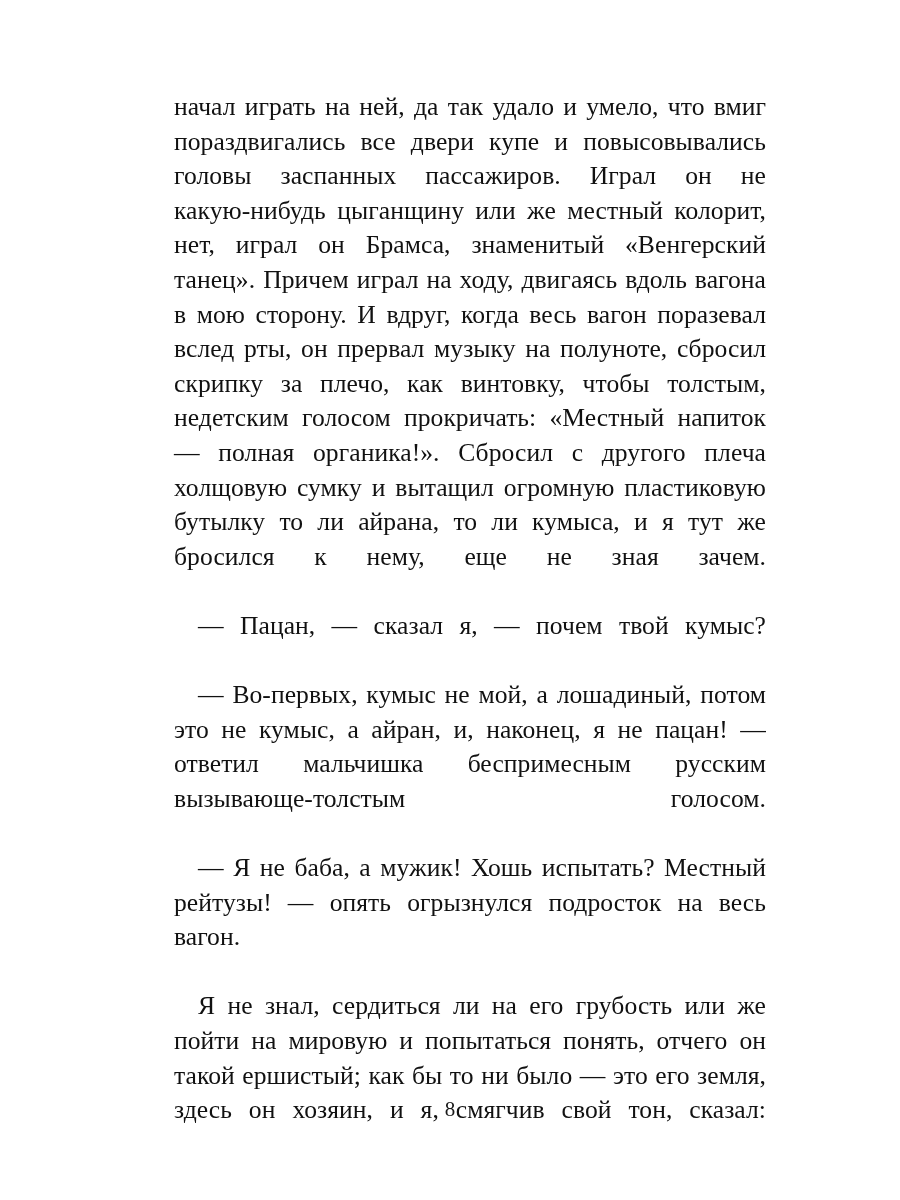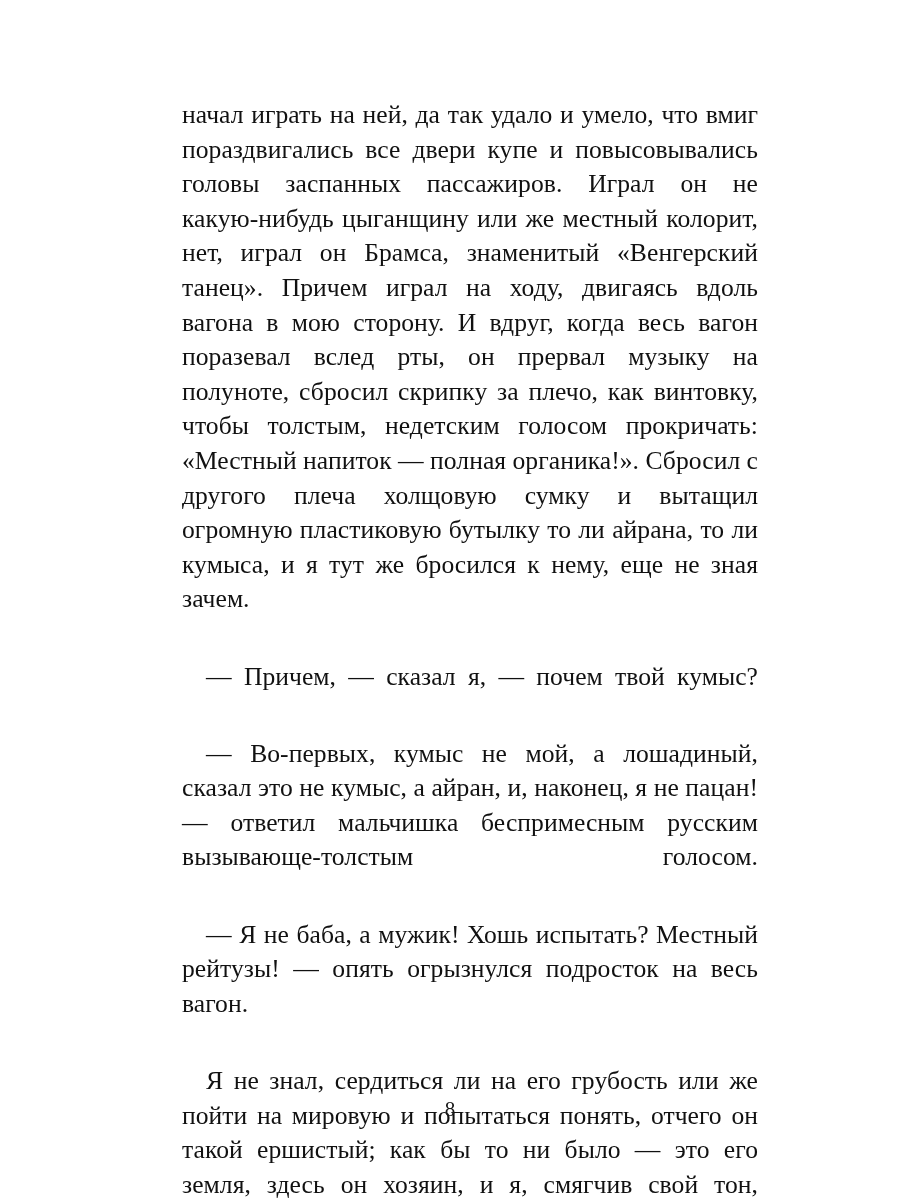--- a/index.html
+++ b/index.html
@@ -26,21 +26,21 @@
   }
 
   .text-block {
     position: absolute;
     left: 174px;
     top: 90px;
     width: 592px;
   }
 
   .para {
-    margin: 8px;
+    margin: 0;
     font-size: 25.6px;
     line-height: 34.6px;
     text-align: justify;
     text-justify: inter-word;
     word-spacing: -0.2px;
     letter-spacing: 0.05px;
     hyphens: manual;
     color: #111111;
   }
 
@@ -74,23 +74,23 @@
 </style>
 </head>
 <body>
 
 <div class="page">
 
   <div class="text-block">
 
     <p class="para cont">начал играть на ней, да так удало и умело, что вмиг пораздвигались все двери купе и повысовывались головы заспанных пассажиров. Играл он не какую‑нибудь цыганщину или же местный колорит, нет, играл он Брамса, знаменитый «Венгерский танец». Причем играл на ходу, двигаясь вдоль вагона в мою сторону. И вдруг, когда весь вагон поразевал вслед рты, он прервал музыку на полуноте, сбросил скрипку за плечо, как винтовку, чтобы толстым, недетским голосом прокричать: «Местный напиток — полная органика!». Сбросил с другого плеча холщовую сумку и вытащил огромную пластиковую бутылку то ли айрана, то ли кумыса, и я тут же бросился к нему, еще не зная зачем.</p>
 
-    <p class="para indent">— Причем, — сказал я, — почем твой кумыс?</p>
+    <p class="para indent">— Пацан, — сказал я, — почем твой кумыс?</p>
 
-    <p class="para indent">— Во‑первых, кумыс не мой, а лошадиный, сказал это не кумыс, а айран, и, наконец, я не пацан! — ответил мальчишка беспримесным русским вызывающе‑толстым голосом.</p>
+    <p class="para indent">— Во‑первых, кумыс не мой, а лошадиный, потом это не кумыс, а айран, и, наконец, я не пацан! — ответил мальчишка беспримесным русским вызывающе‑толстым голосом.</p>
 
 
     <p class="para indent">— Я не баба, а мужик! Хошь испытать? Местный рейтузы! — опять огрызнулся подросток на весь вагон.</p>
 
     <p class="para indent">Я не знал, сердиться ли на его грубость или же пойти на мировую и попытаться понять, отчего он такой ершистый; как бы то ни было — это его земля, здесь он хозяин, и я, смягчив свой тон, сказал:</p>
 
   </div>
 
   <div class="folio">8</div>
 

